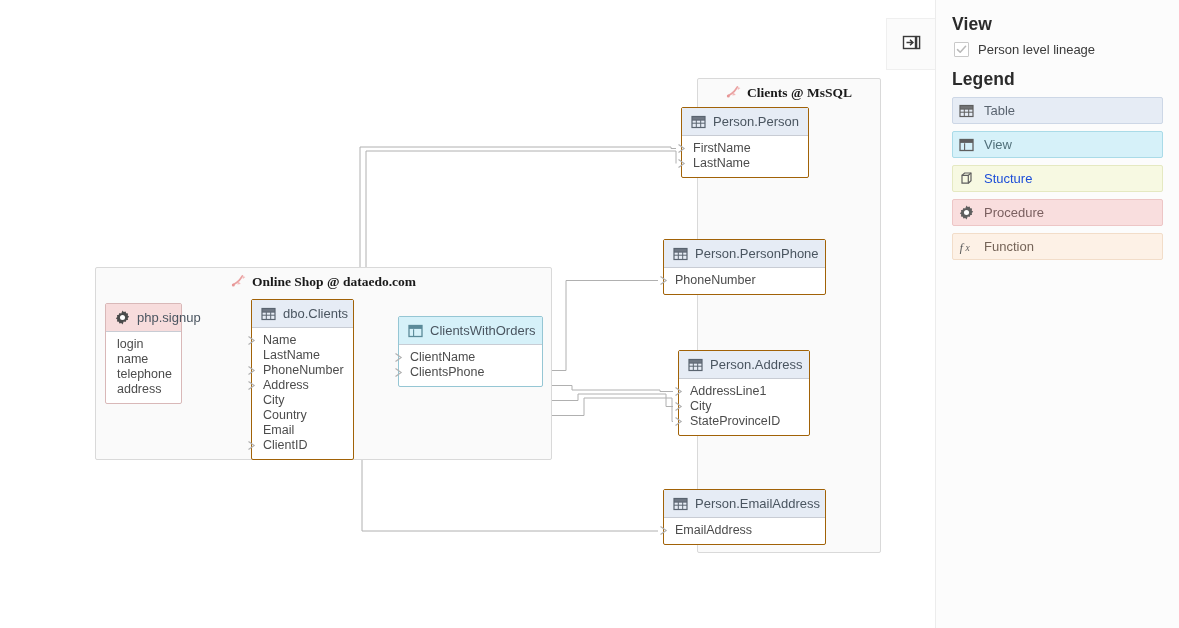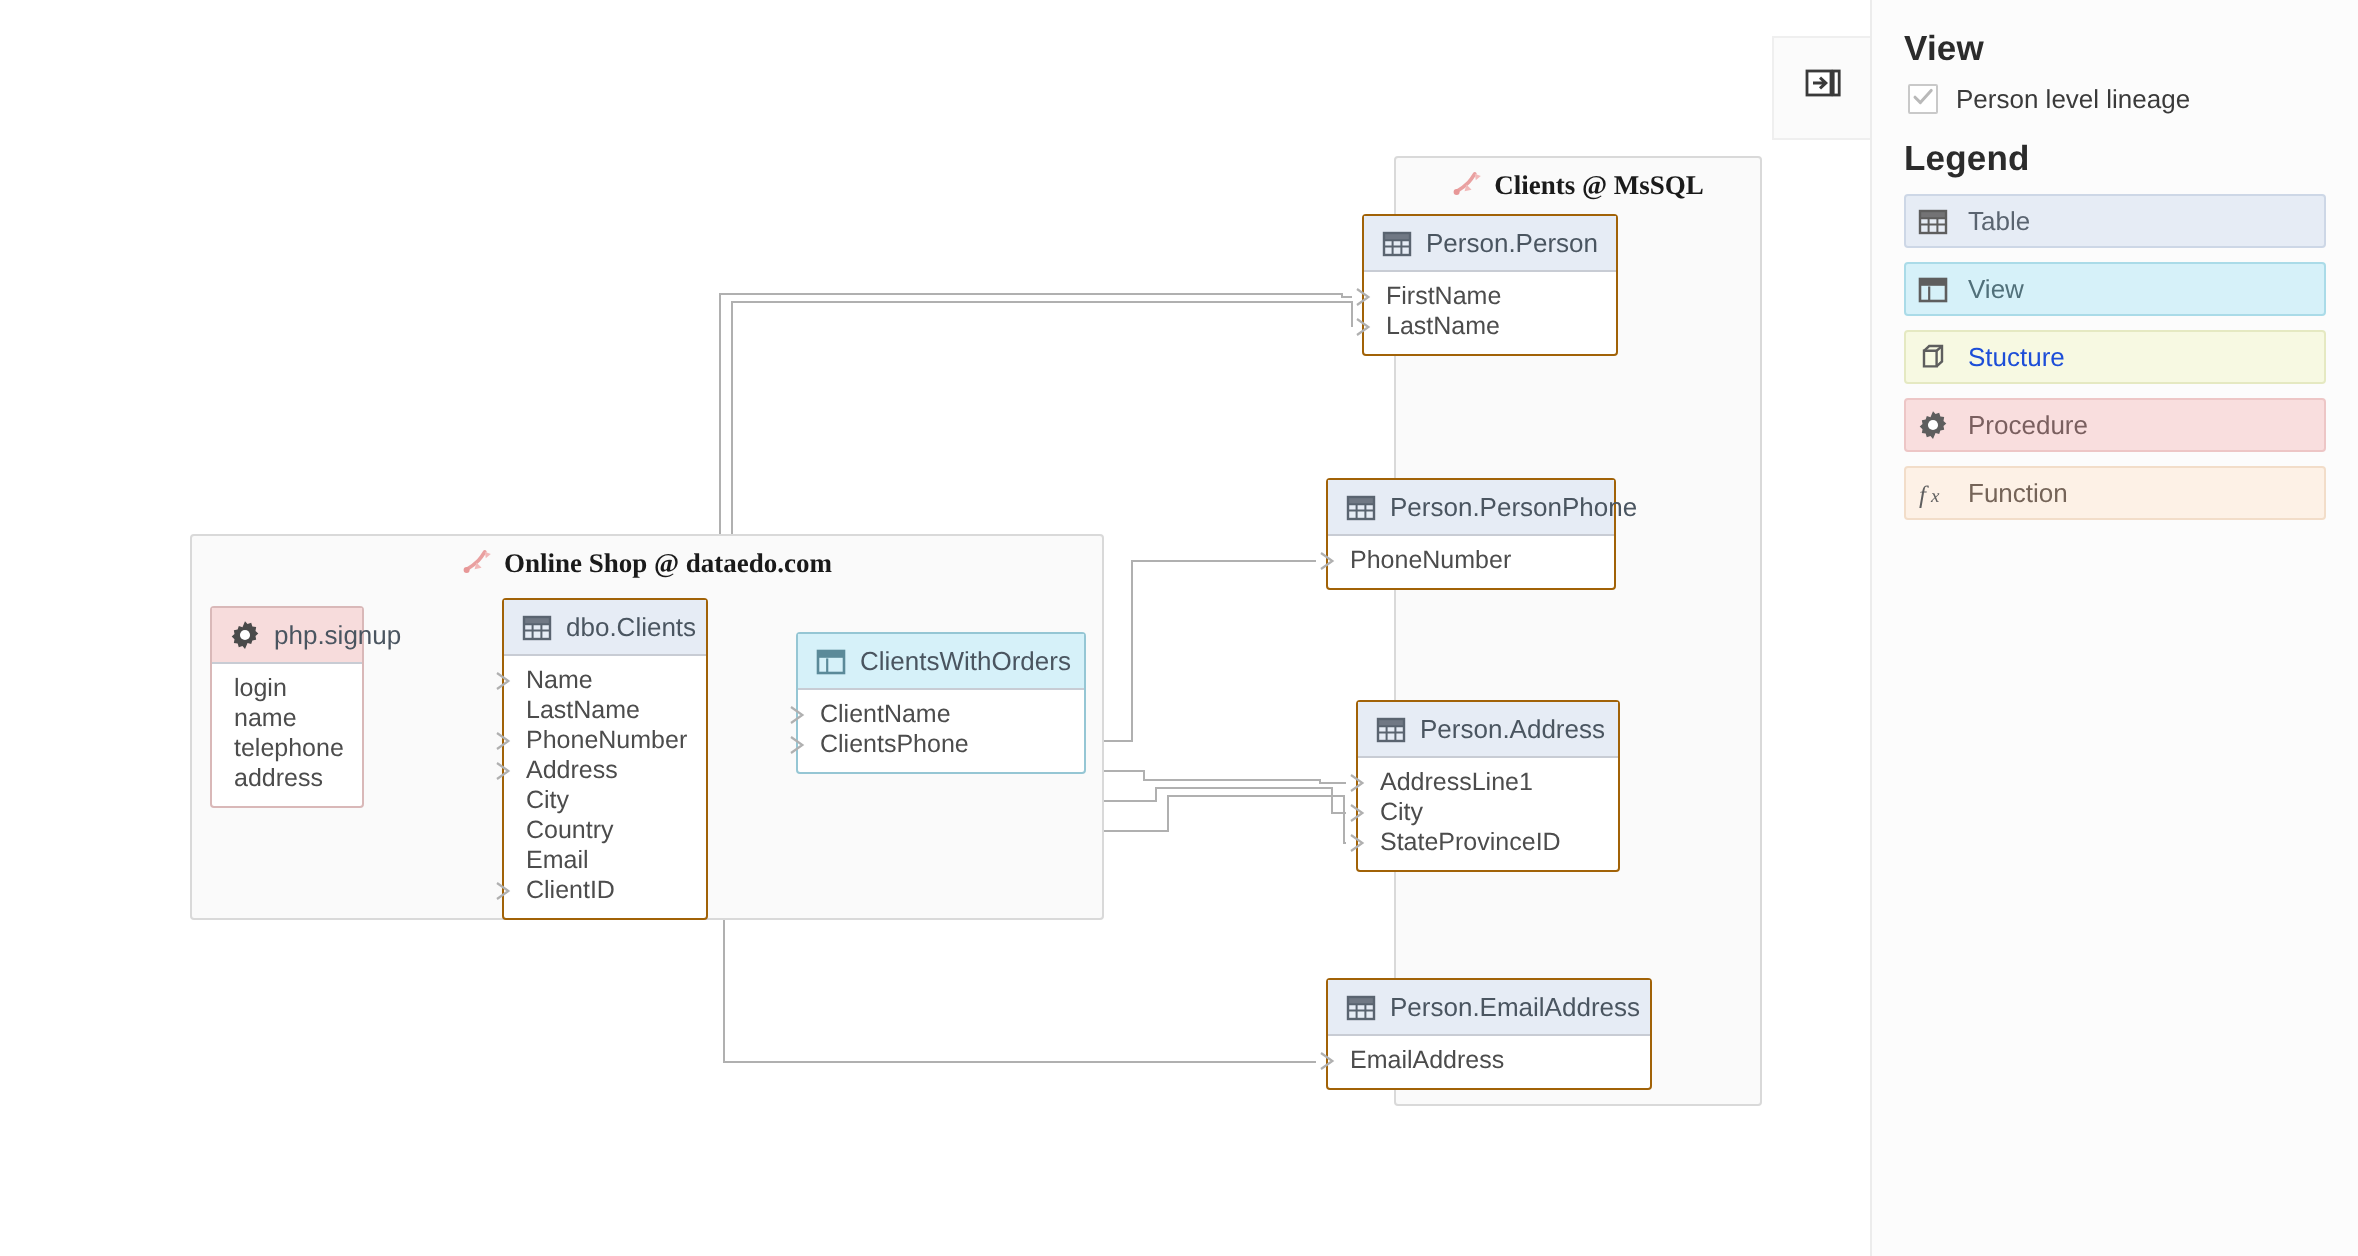--- a/index.html
+++ b/index.html
@@ -247,21 +247,21 @@
           </div>
           <div class="node-body">
             <div class="col has-in"><span class="in-arrow"><svg width="11" height="11" viewBox="0 0 11 11">
                   <path d="M1.5 1.5 L7.2 5.5 L1.5 9.5" fill="none" stroke="#b0b0b0" stroke-width="1.1"></path>
                 </svg></span><span>FirstName</span></div>
             <div class="col has-in"><span class="in-arrow"><svg width="11" height="11" viewBox="0 0 11 11">
                   <path d="M1.5 1.5 L7.2 5.5 L1.5 9.5" fill="none" stroke="#b0b0b0" stroke-width="1.1"></path>
                 </svg></span><span>LastName</span></div>
           </div>
         </div>
-        <div class="node t-table" style="left: 663px; top: 239px; width: 145px;">
+        <div class="node t-table" style="left: 663px; top: 239px; width: 163px;">
           <div class="node-head">
             <span class="nh-ico">
               <span style="display: inline-flex;">
                 <svg width="15" height="14" viewBox="0 0 15 14">
                   <rect x="1" y="1.5" width="13" height="11" fill="none" stroke="#5a6470" stroke-width="1.2"></rect>
                   <path d="M1 5.1 H14 M1 8.2 H14 M5.3 5.1 V12.5 M9.7 5.1 V12.5" stroke="#5a6470" stroke-width="1"></path>
                   <rect x="1" y="1.5" width="13" height="3.6" fill="#5a6470" opacity=".85"></rect>
                 </svg>
               </span>
             </span>

